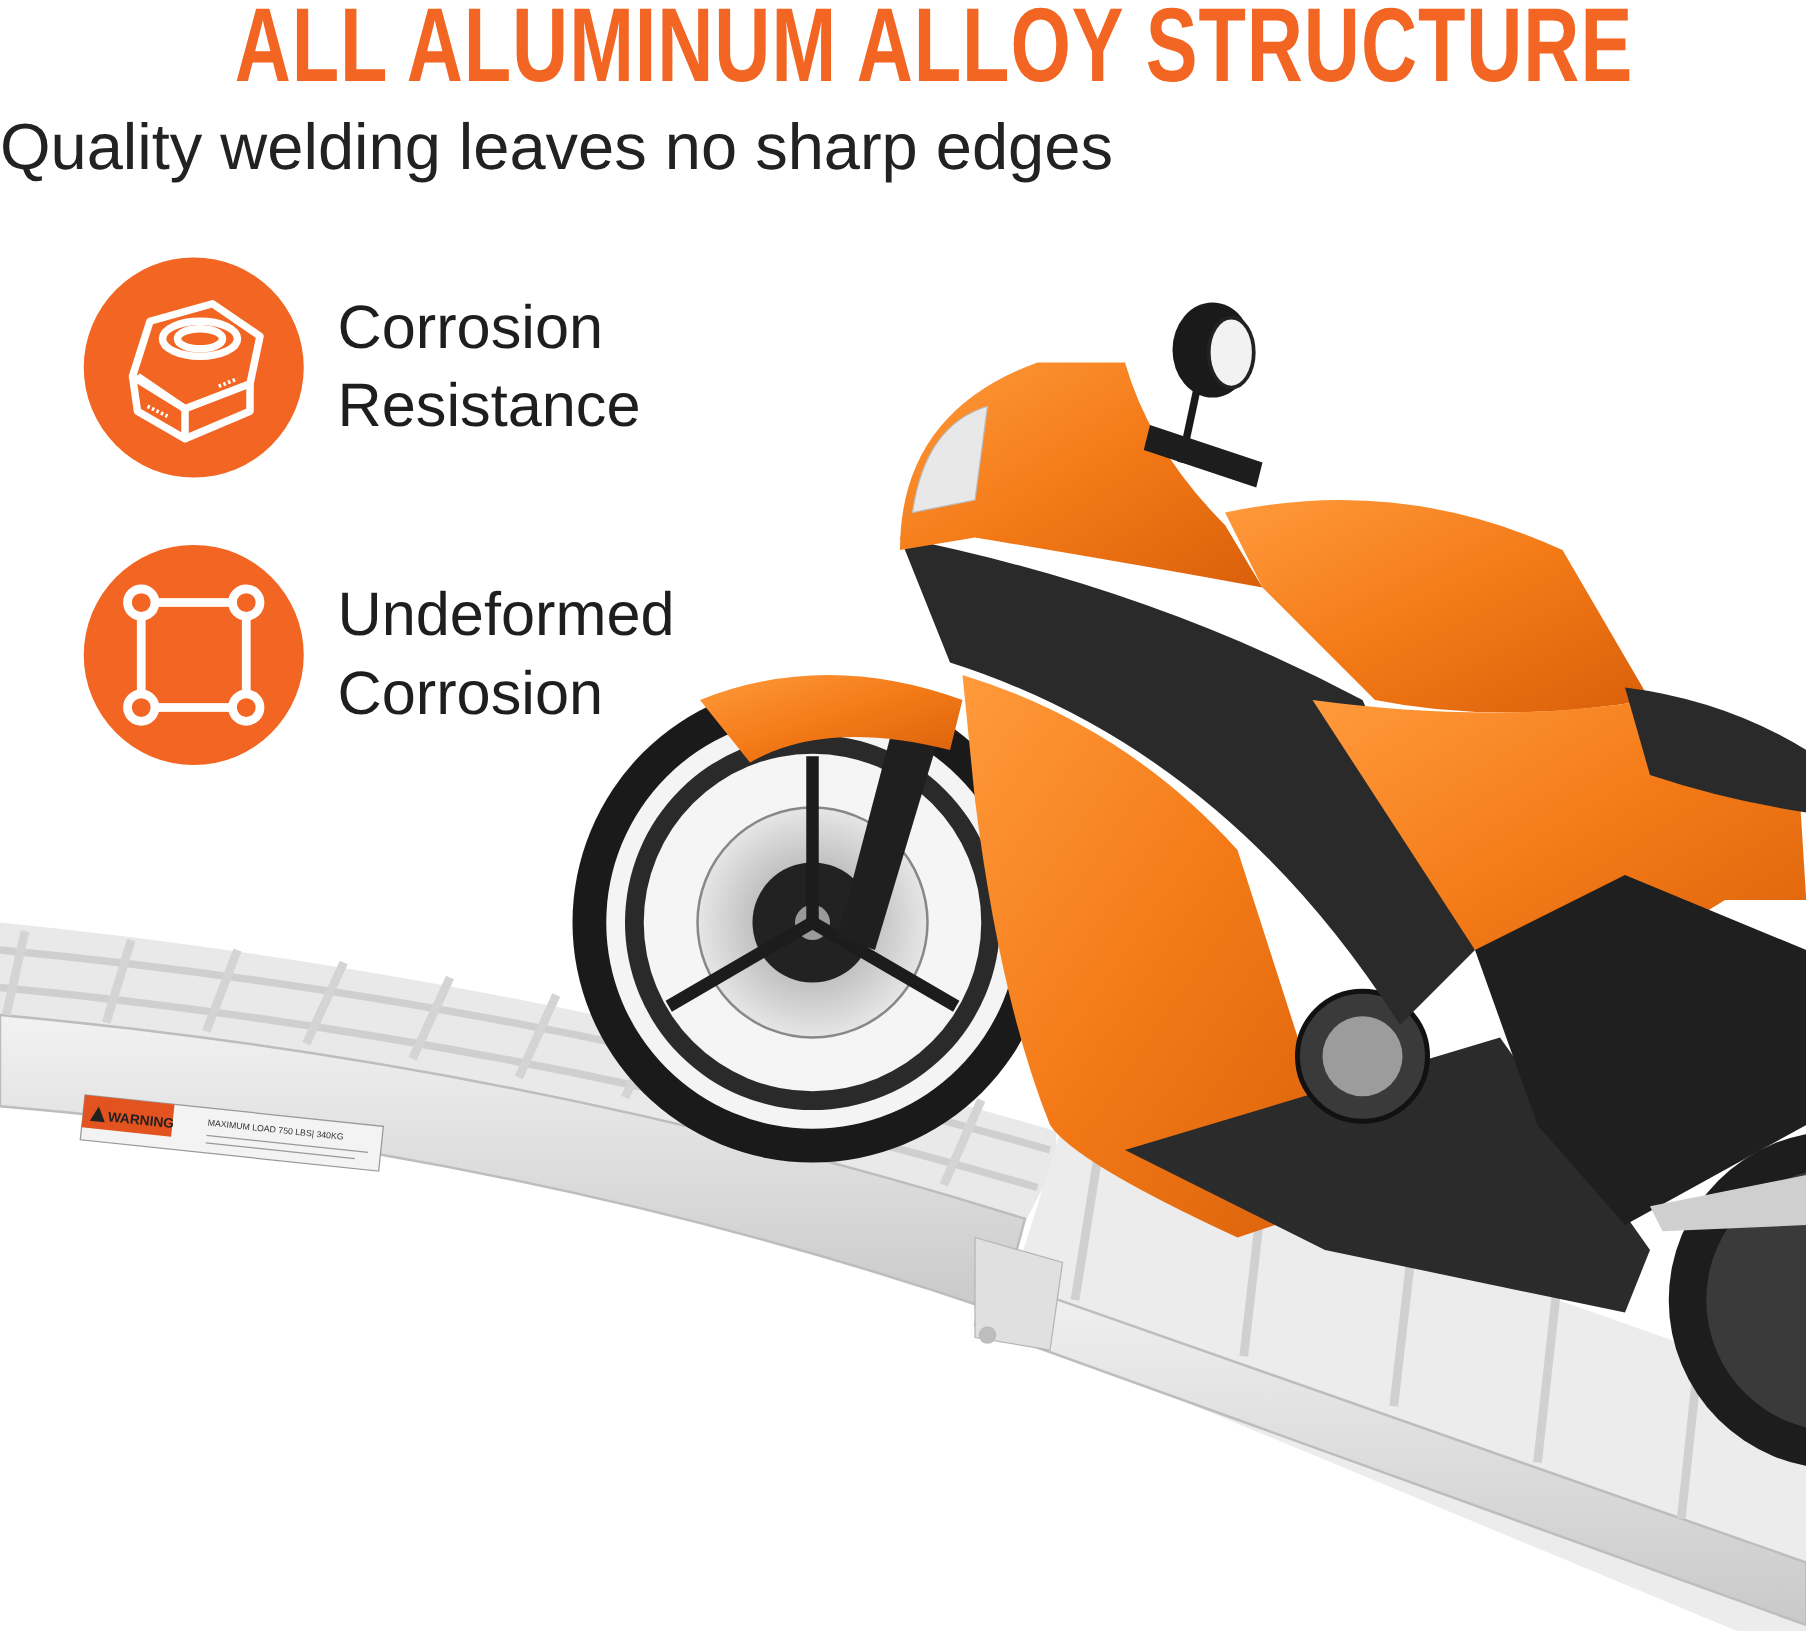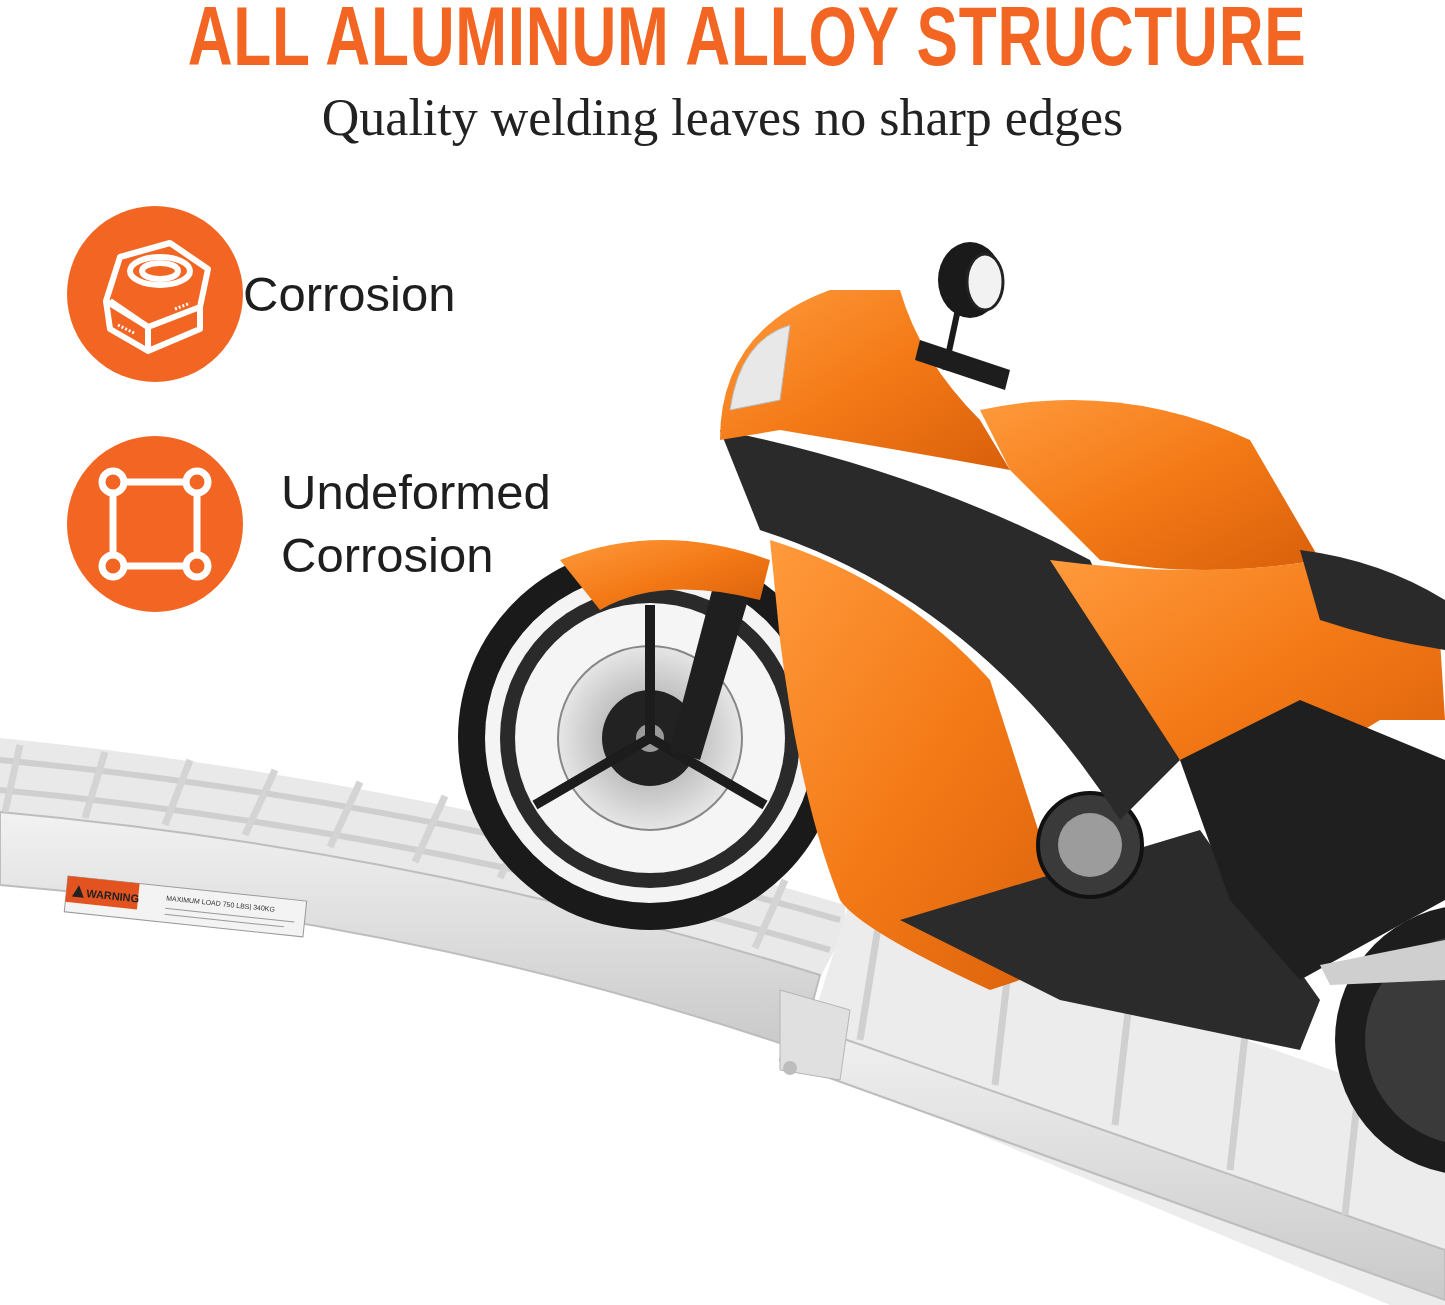--- a/index.html
+++ b/index.html
@@ -4,30 +4,30 @@
   <style>
     html, body { margin: 0; padding: 0; background: #ffffff; }
     body { width: 1445px; height: 1305px; position: relative; overflow: hidden; font-family: "Liberation Sans", sans-serif; }
     .title {
       position: absolute; left: 0; top: -6px; width: 1445px; text-align: center;
       font-family: "Liberation Sans", sans-serif; font-weight: bold; font-size: 84px;
       color: #F26522; letter-spacing: 1px; transform: scaleX(0.74); transform-origin: 722px 0;
       white-space: nowrap; line-height: 84px;
     }
     .subtitle {
-      position: absolute; left: 0; top: 88px; width: 1445px; text-align: center;
-      font-size: 52px; color: #222222; line-height: 60px; white-space: nowrap; font-family: Liberation Serif, serif;
+      position: absolute; left: 0; top: 88px; width: 1445px; text-align: left;
+      font-size: 52px; color: #222222; line-height: 60px; white-space: nowrap;
     }
     .feature { position: absolute; left: 67px; display: flex; align-items: center; }
     .feature .badge {
       width: 176px; height: 176px; border-radius: 50%; background: #F26522;
       display: flex; align-items: center; justify-content: center; flex-shrink: 0;
     }
     .feature .label {
-      font-size: 49px; line-height: 63px; color: #1e1e1e;
+      margin-left: 27px; font-size: 49px; line-height: 63px; color: #1e1e1e;
     }
     .feature .label span { display: block; }
     .scene { position: absolute; left: 0; top: 0; width: 1445px; height: 1305px; }
   </style>
 </head>
 <body>
 
 <svg class="scene" viewBox="0 0 1445 1305" xmlns="http://www.w3.org/2000/svg">
   <defs>
     <linearGradient id="alu" x1="0" y1="0" x2="0" y2="1">
@@ -153,24 +153,25 @@
       <ellipse cx="70" cy="42" rx="18" ry="8"></ellipse>
       <polyline points="16,72 20,100 58,122 110,100 110,78"></polyline>
       <line x1="58" y1="98" x2="58" y2="122"></line>
       <line x1="20" y1="72" x2="58" y2="98"></line>
       <path d="M85 80 L100 74" stroke-width="3" stroke-dasharray="2 2"></path>
       <path d="M28 96 L44 104" stroke-width="3" stroke-dasharray="2 2"></path>
     </svg>
   </div>
   <div class="label">
     <span>Corrosion</span>
+    <span>Resistance</span>
   </div>
 </div>
 
-<div class="feature" style="top:436px;gap:38px;">
+<div class="feature" style="top:436px;">
   <div class="badge">
     <svg width="120" height="120" viewBox="0 0 120 120" fill="none" stroke="#fff" stroke-width="7">
       <rect x="18" y="18" width="84" height="84"></rect>
       <circle cx="18" cy="18" r="11" fill="#F26522"></circle>
       <circle cx="102" cy="18" r="11" fill="#F26522"></circle>
       <circle cx="18" cy="102" r="11" fill="#F26522"></circle>
       <circle cx="102" cy="102" r="11" fill="#F26522"></circle>
     </svg>
   </div>
   <div class="label">

